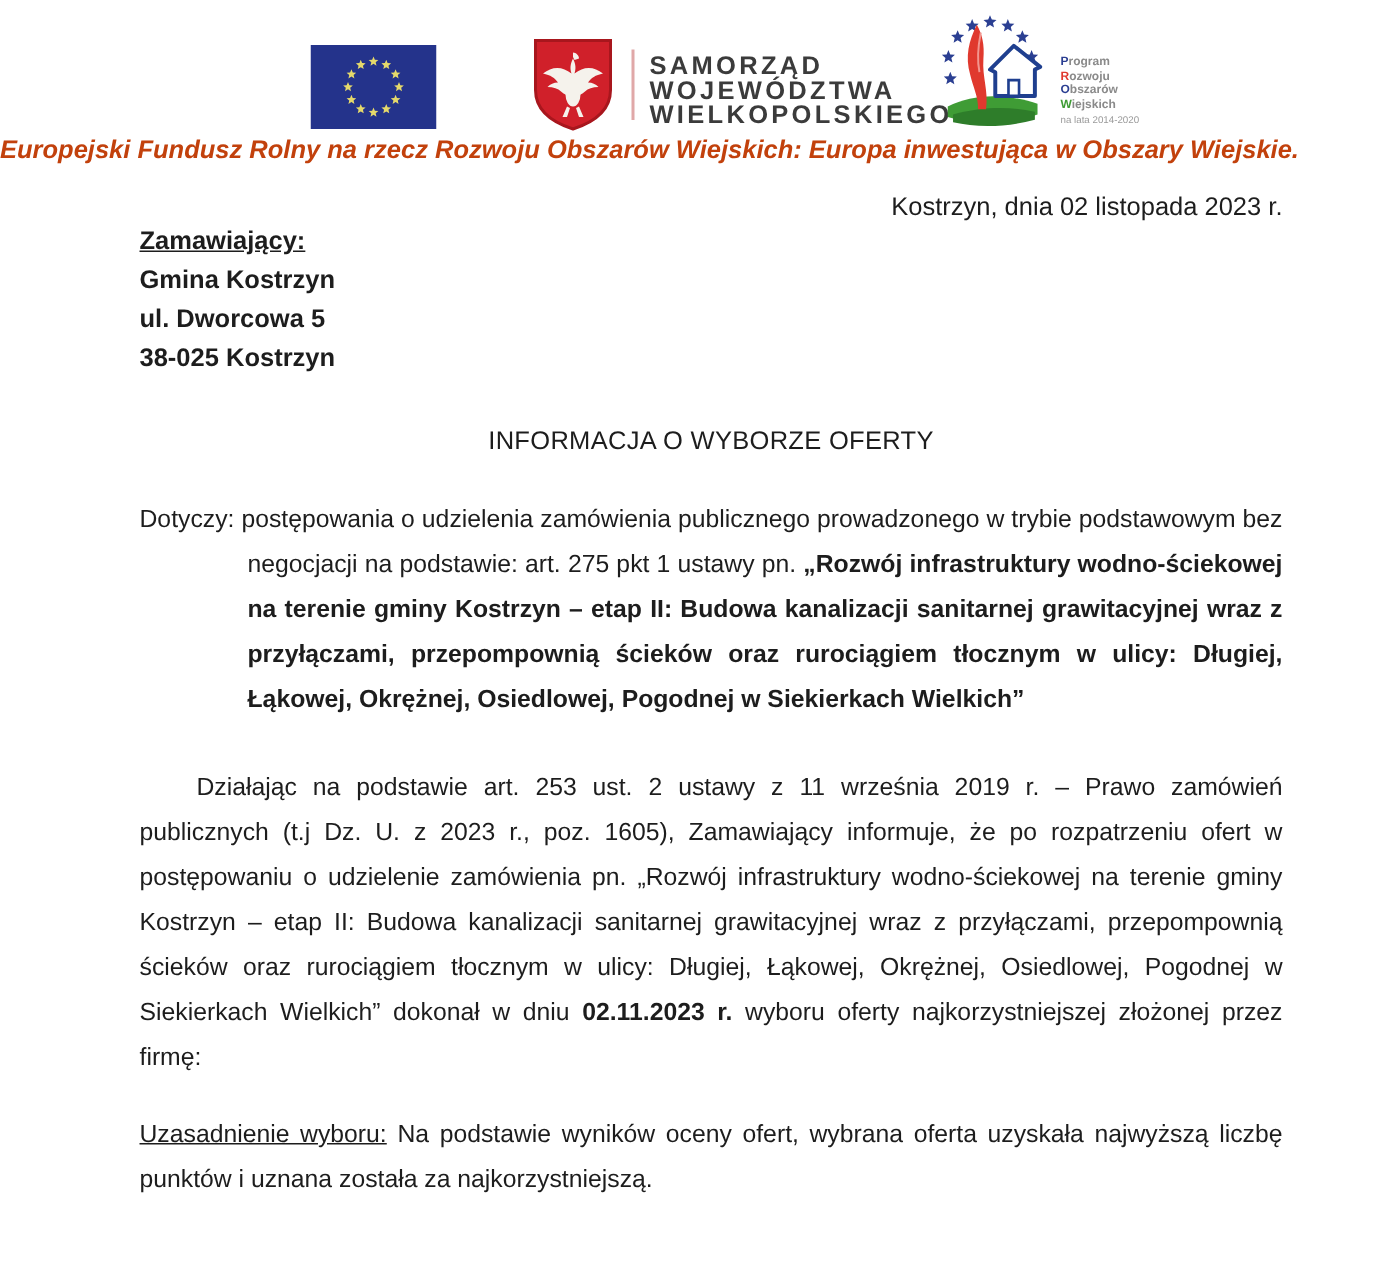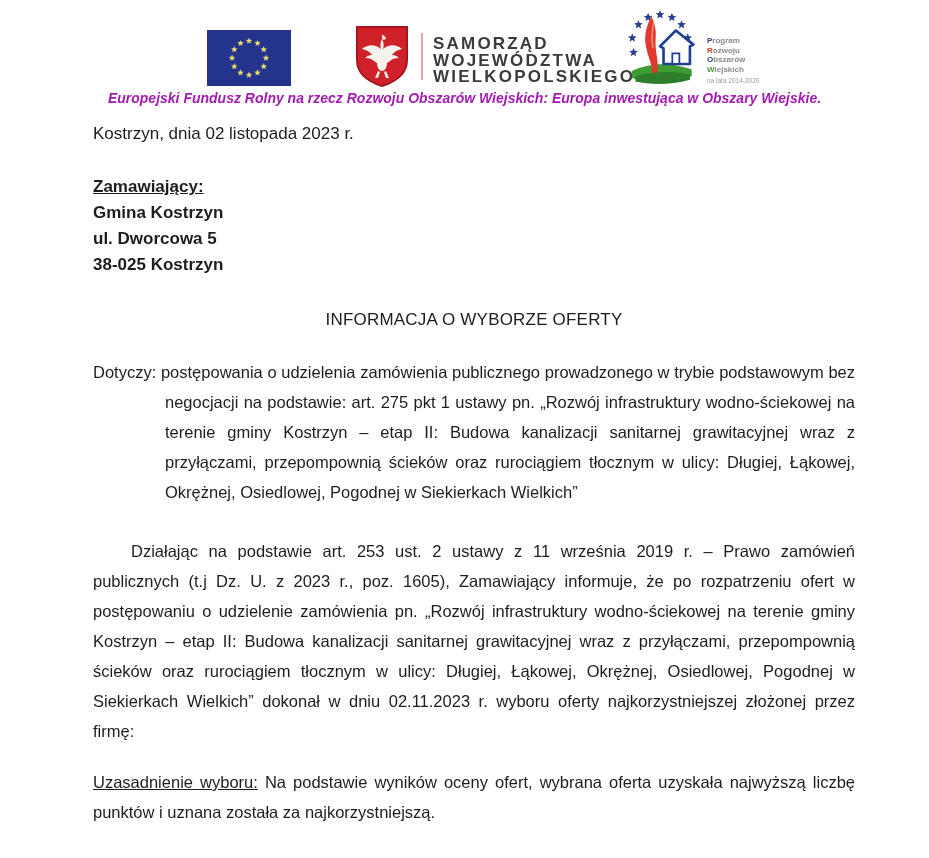--- a/index.html
+++ b/index.html
@@ -25,43 +25,43 @@
   .prow-text{
     position:absolute;left:707px;top:36px;
     font-size:8px;line-height:9.5px;color:#8a8a8a;font-weight:bold;
   }
   .prow-text .ini-p{color:#2b3f92;}
   .prow-text .ini-r{color:#e0392e;}
   .prow-text .ini-o{color:#2b3f92;}
   .prow-text .ini-w{color:#3f9c35;}
   .prow-sub{font-size:6.5px;font-weight:normal;color:#9a9a9a;margin-top:2px;white-space:nowrap;}
   .funding{
-    text-align:center;font-style:italic;
-    font-size:14px;color:#a21caf;font-weight:bold;
+    text-align:left;font-style:italic;
+    font-size:17px;color:#c2410c;font-weight:bold;
     margin-top:2px;
   }
   
   .content{padding:0 74px 0 93px;}
-  .date-line{text-align:left;font-size:17px;margin-top:18px;}
+  .date-line{text-align:right;font-size:17px;margin-top:18px;}
   .ref{font-weight:bold;font-size:17px;margin-top:9px;}
-  .buyer{margin-top:30px;font-weight:bold;font-size:17px;line-height:26px;}
+  .buyer{font-weight:bold;font-size:17px;line-height:26px;}
   .buyer .lbl{text-decoration:underline;}
   .doc-title{text-align:center;font-weight:normal;font-size:17px;margin-top:32px;letter-spacing:0.2px;}
   p{margin:0;}
   .p-dotyczy{
     margin-top:27px;font-size:16.5px;line-height:30px;
     text-align:justify;padding-left:72px;text-indent:-72px;
   }
   .p-main{
     margin-top:29px;font-size:16.5px;line-height:30px;
     text-align:justify;text-indent:38px;
   }
   .company{margin-left:167px;font-size:16.5px;line-height:29px;margin-top:1px;}
   .p-just{margin-top:21px;font-size:16.5px;line-height:30px;text-align:justify;}
-  .b{font-weight:normal;}
+  .b{font-weight:bold;}
   .u{text-decoration:underline;}
 </style>
 </head>
 <body>
 
 <div class="page">
 
   <div class="logos">
 
     <svg class="eu-flag" viewBox="0 0 84 56">

